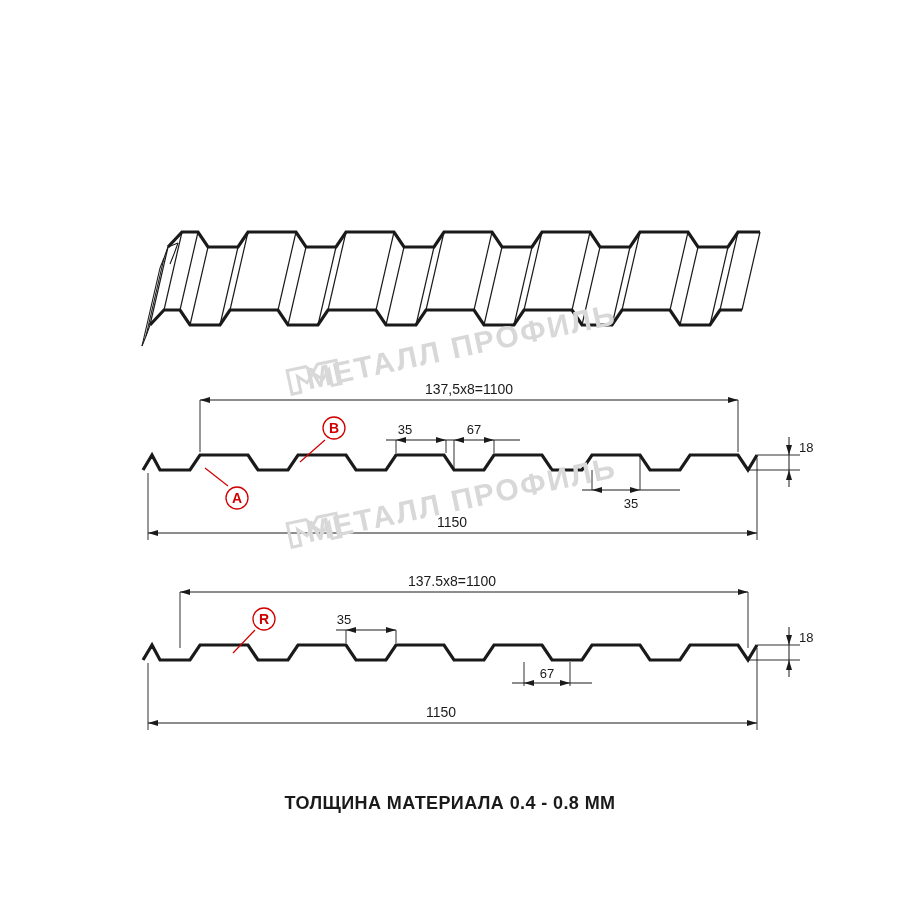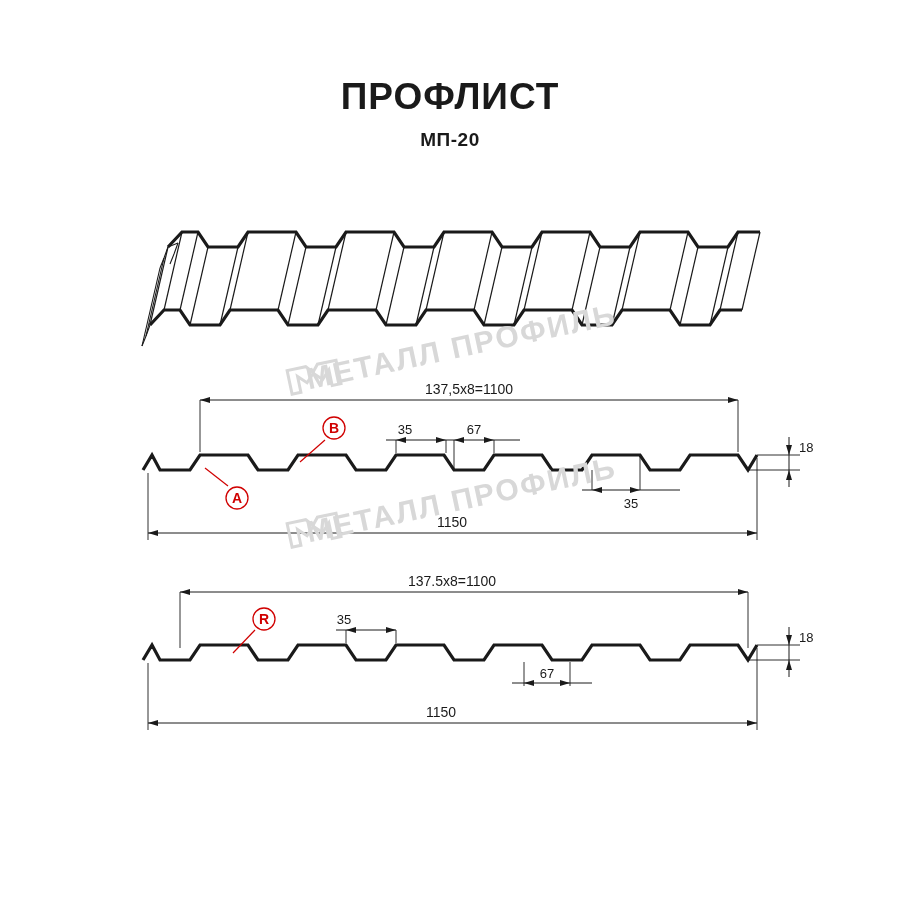--- a/index.html
+++ b/index.html
@@ -57,24 +57,20 @@
   .callout-t{fill:#d00000;font-size:14px;font-weight:bold;text-anchor:middle;}
   .dimtxt{fill:#1a1a1a;font-size:14px;text-anchor:middle;font-family:"Liberation Sans",sans-serif;}
   .dimtxt.sm{font-size:13px;}
   .arrow{fill:#1a1a1a;}
 </style>
 </head>
 <body>
 
 <div class="sheet">
 
-  <div class="title-block">
-    <div class="title">ПРОФЛИСТ</div>
-    <div class="subtitle">МП-20</div>
-  </div>
 
   <svg width="900" height="900" viewBox="0 0 900 900">
 
     <g>
 
       <path class="profile" stroke-width="1.6" d="
         M168,247 L182,232 L198,232 L208,247 L238,247 L248,232 L296,232 L306,247 L336,247
         L346,232 L394,232 L404,247 L434,247 L444,232 L492,232 L502,247 L532,247
         L542,232 L590,232 L600,247 L630,247 L640,232 L688,232 L698,247 L728,247
         L738,232 L760,232"></path>
@@ -247,14 +243,15 @@
 
   <div class="wm" id="wm2">
     <span class="wm-mark">
       <svg width="56" height="34" viewBox="0 0 56 34">
         <path d="M3,30 L3,6 L22,6 L28,13 L34,6 L53,6 L53,30 L44,30 L44,14 L36,22 L28,14 L20,22 L12,14 L12,30 Z" fill="none" stroke="#d8d8d8" stroke-width="3"></path>
       </svg>
     </span>
     <span class="wm-label">МЕТАЛЛ ПРОФИЛЬ</span>
   </div>
 
+  <div class="footer">ТОЛЩИНА МАТЕРИАЛА 0.4 - 0.8 ММ</div>
 
 </div>
 
 </body></html>

